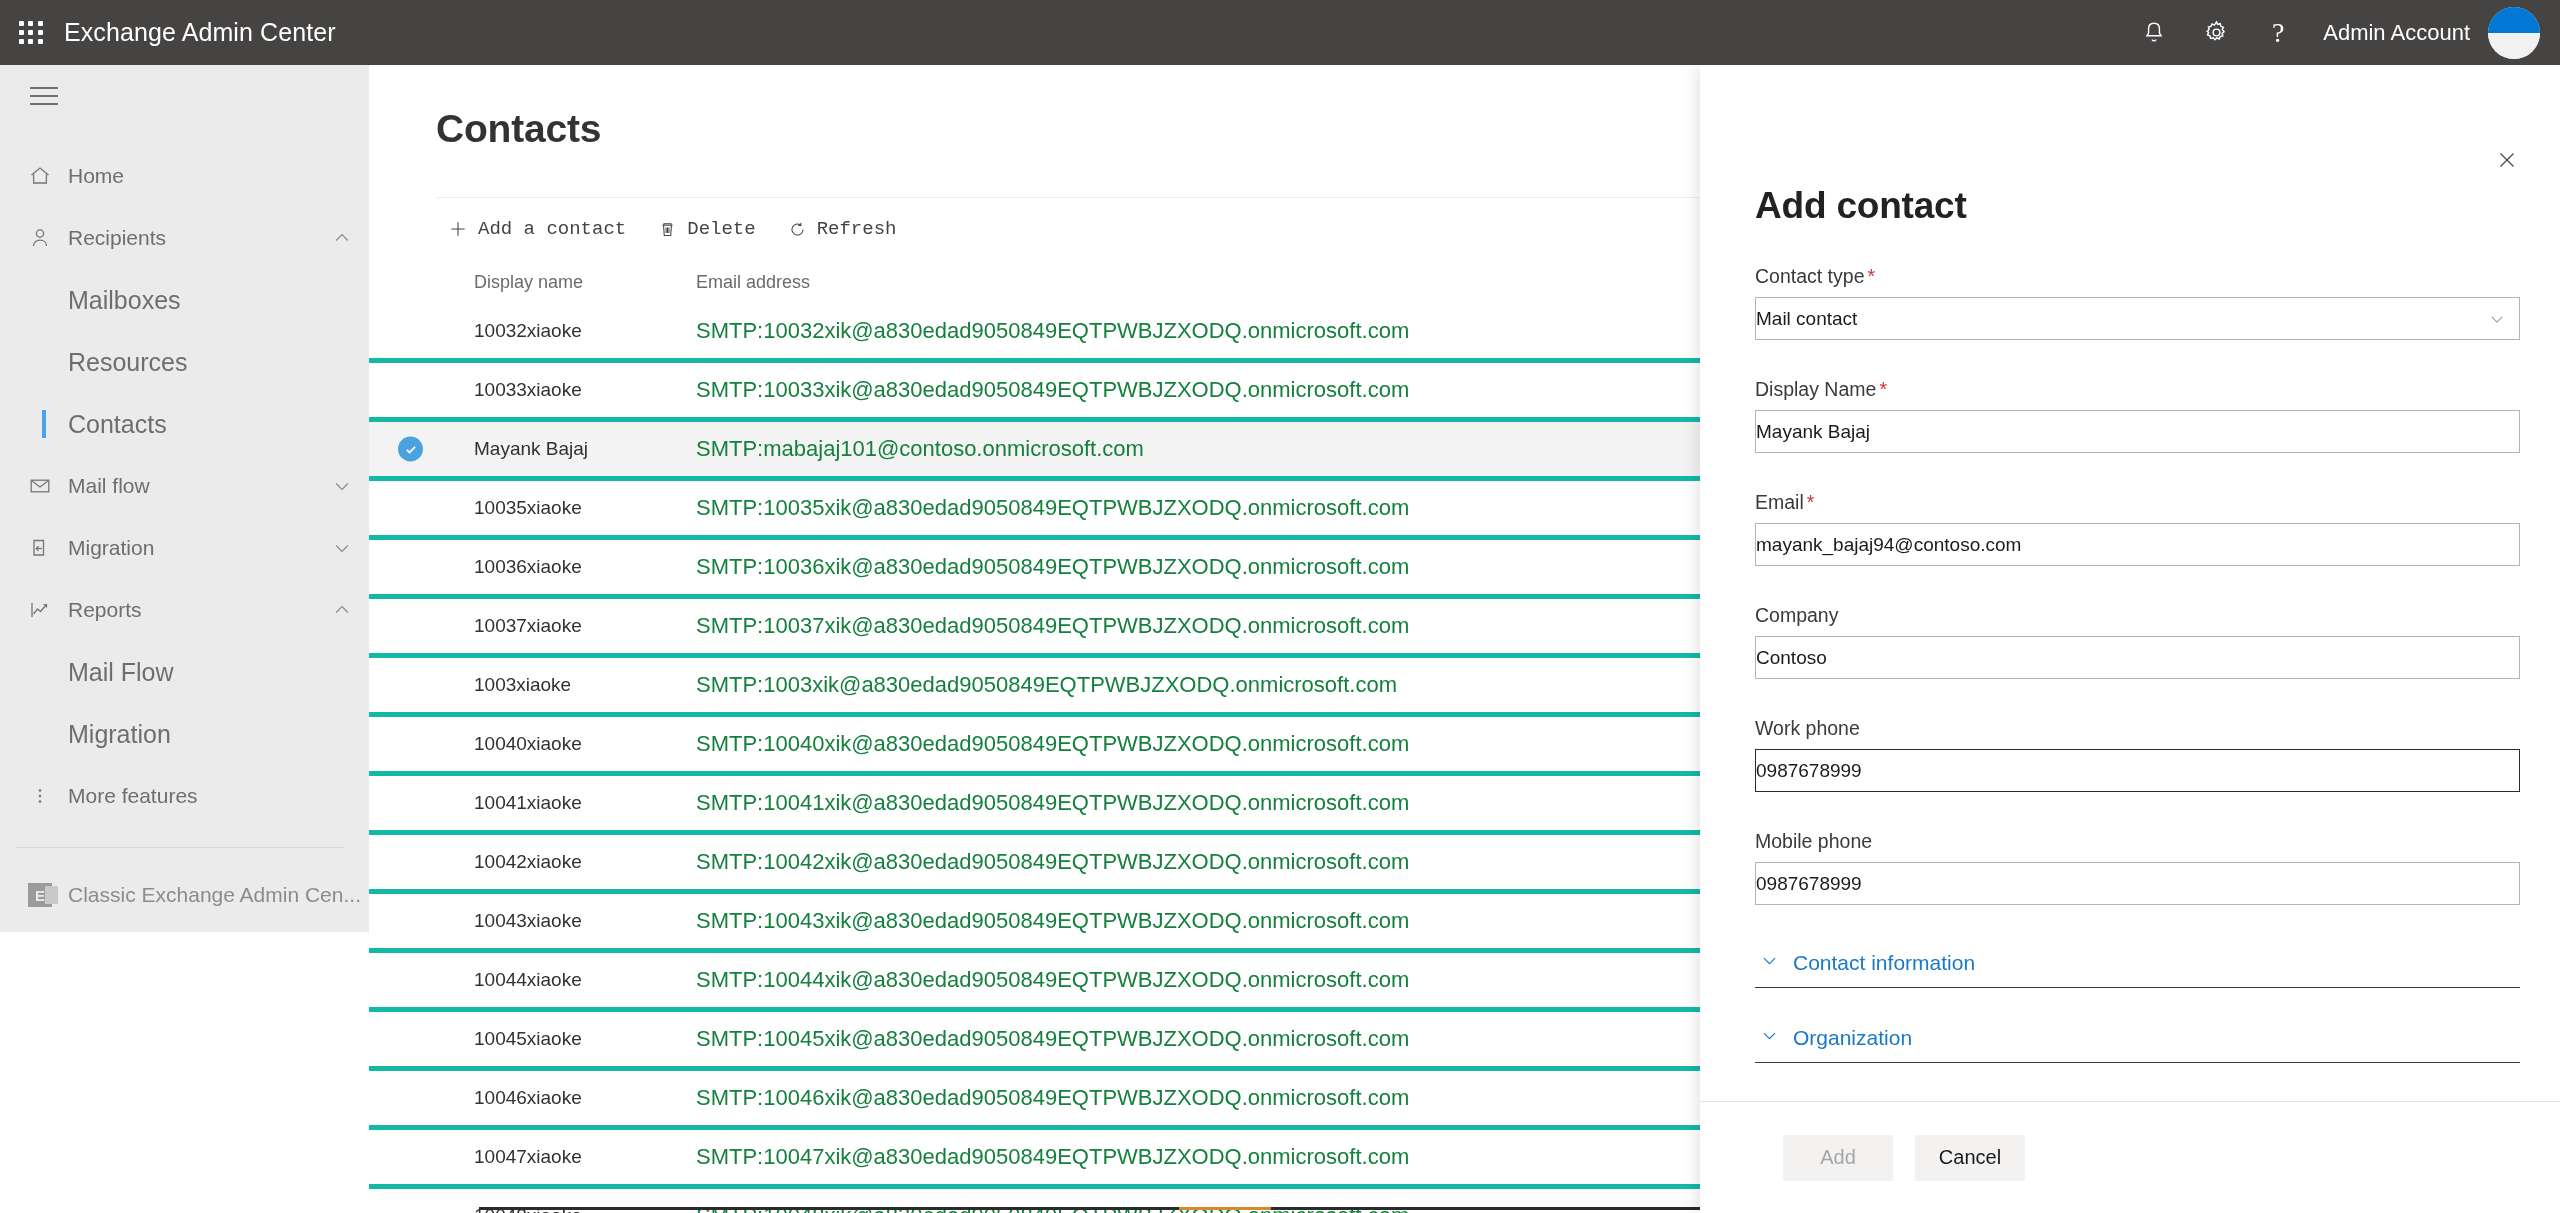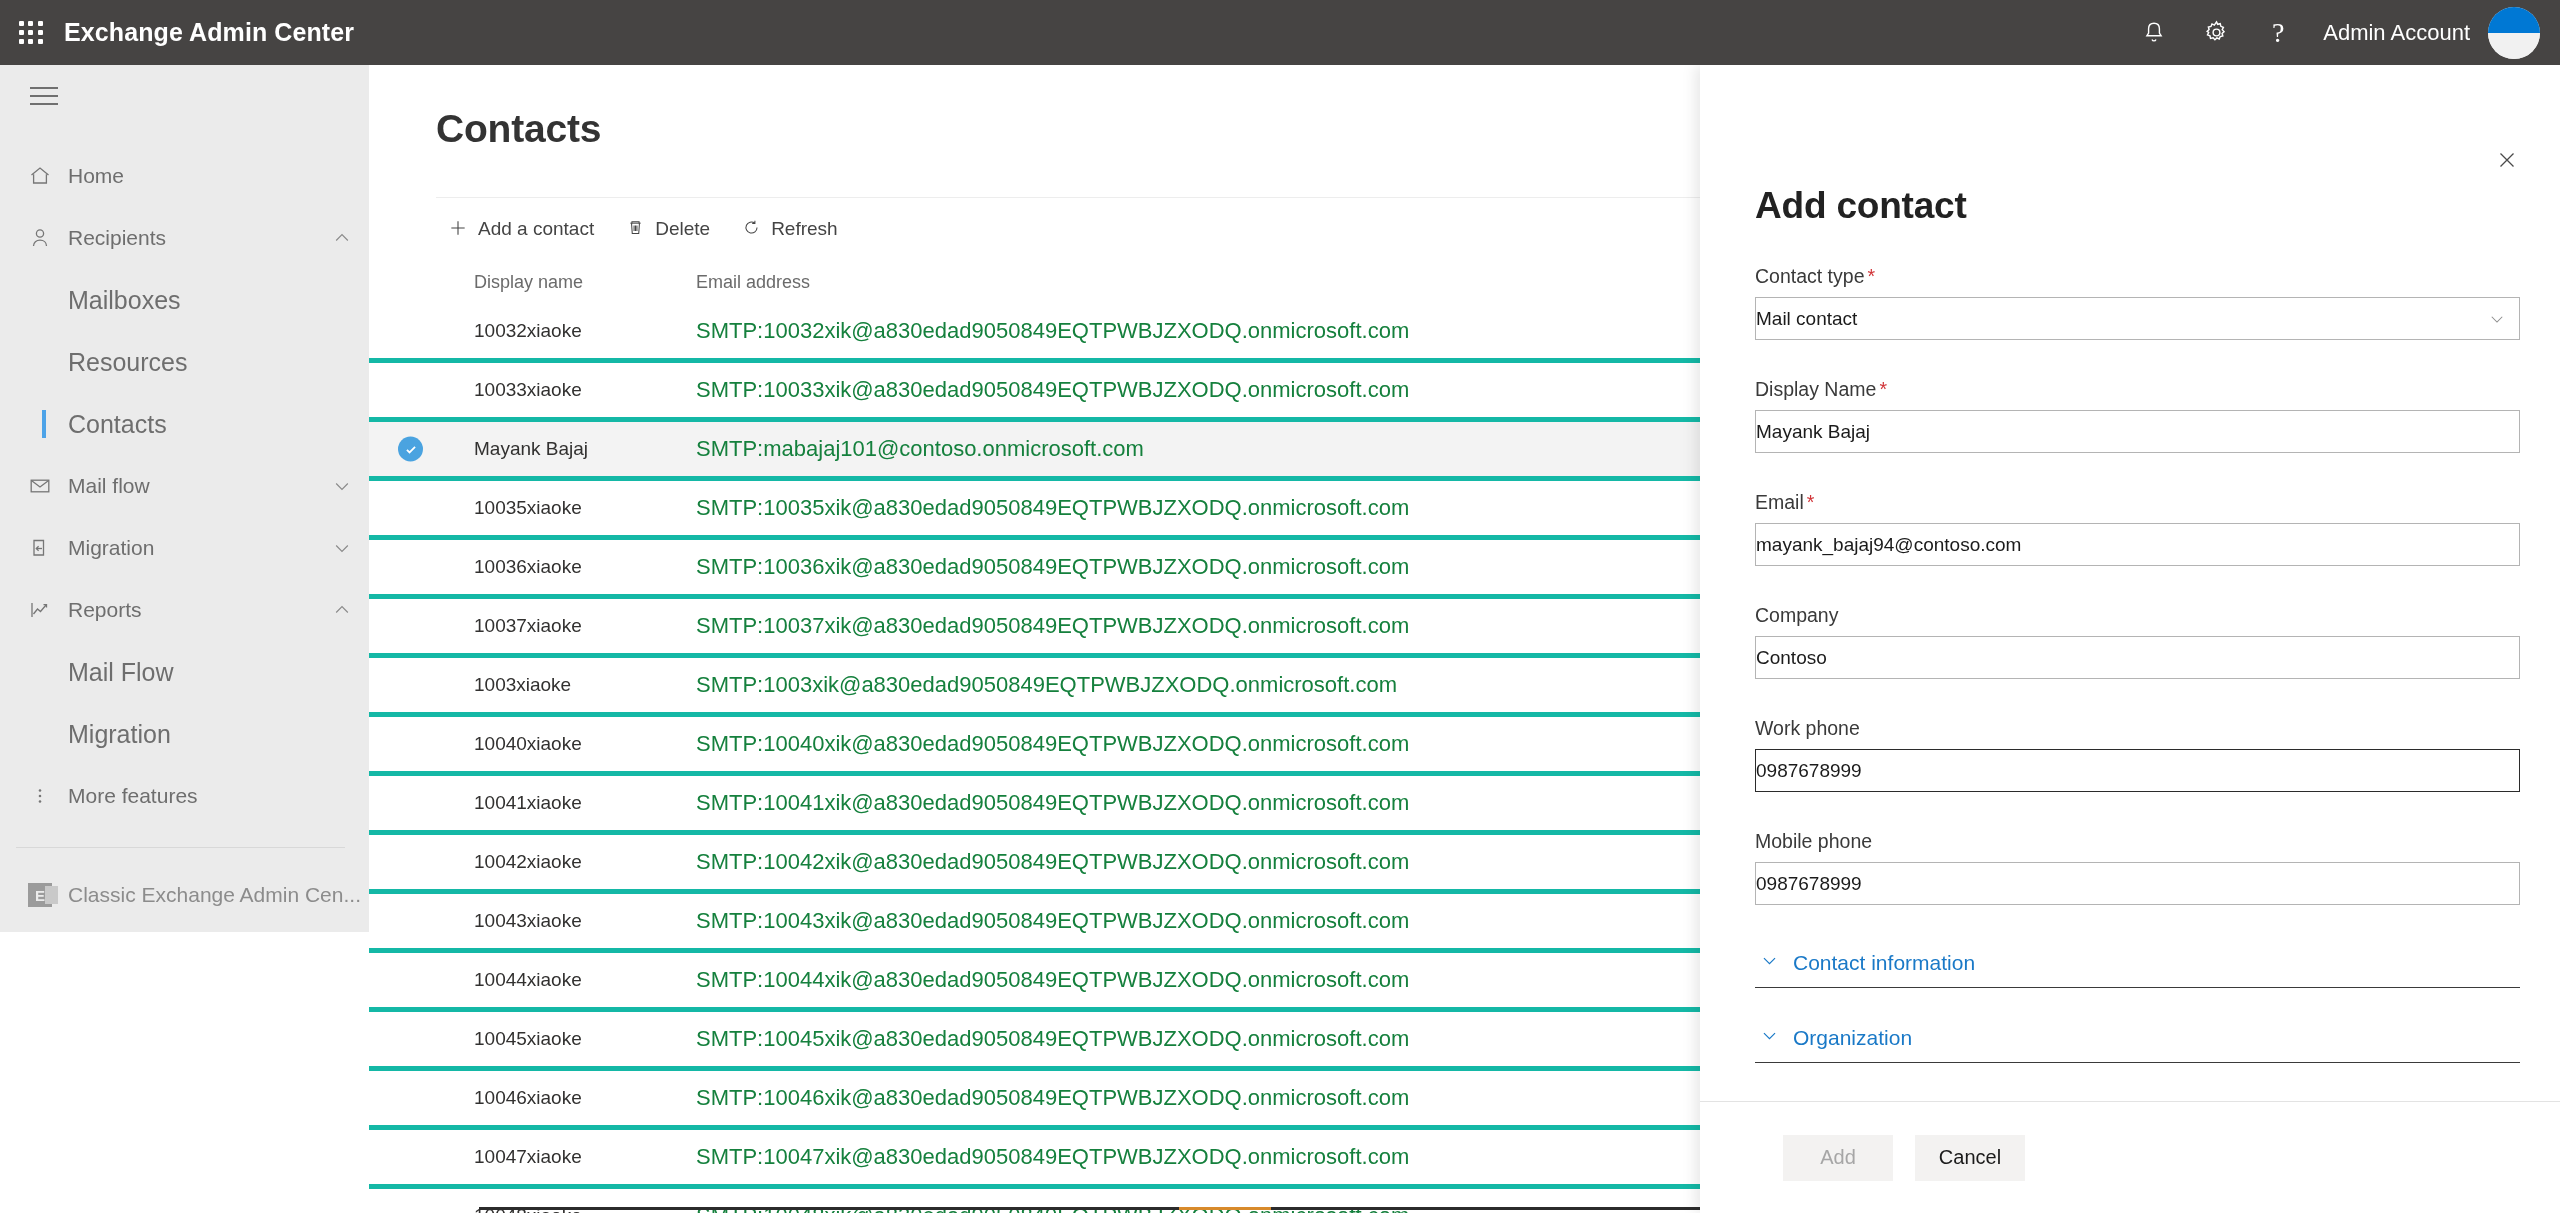--- a/index.html
+++ b/index.html
@@ -31,21 +31,21 @@
     padding: 3px;
     cursor: pointer;
   }
   .waffle i {
     display: block; width: 5px; height: 5px;
     background: #ffffff; border-radius: 1px;
   }
   .suite-title {
     color: #ffffff;
     font-size: 25px;
-    font-weight: 700;
+    font-weight: 400;
     letter-spacing: .1px;
   }
   .suite-right {
     margin-left: auto;
     display: flex; align-items: center;
     height: 65px;
     padding-right: 20px;
   }
   .suite-ico {
     width: 62px; height: 65px;
@@ -173,26 +173,27 @@
     height: 1px; background: #ededed;
     margin: 46px 0 0 67px;
   }
   .cmdbar {
     display: flex; align-items: center;
     height: 62px;
     padding-left: 67px;
     gap: 8px;
   }
   .cmd {
-    display: flex; 
+    display: flex; align-items: center;
     gap: 10px;
     padding: 7px 12px;
     color: #444444; font-size: 19px;
     cursor: pointer;
     white-space: nowrap;
+    font-family: Liberation Mono, monospace;
   }
   .cmd svg { display: block; }
 
   .colhdr {
     display: flex; align-items: center;
     height: 44px;
     padding-left: 67px;
     color: #6b6b6b; font-size: 18px;
   }
   .colhdr .c1 { width: 260px; padding-left: 38px; }

